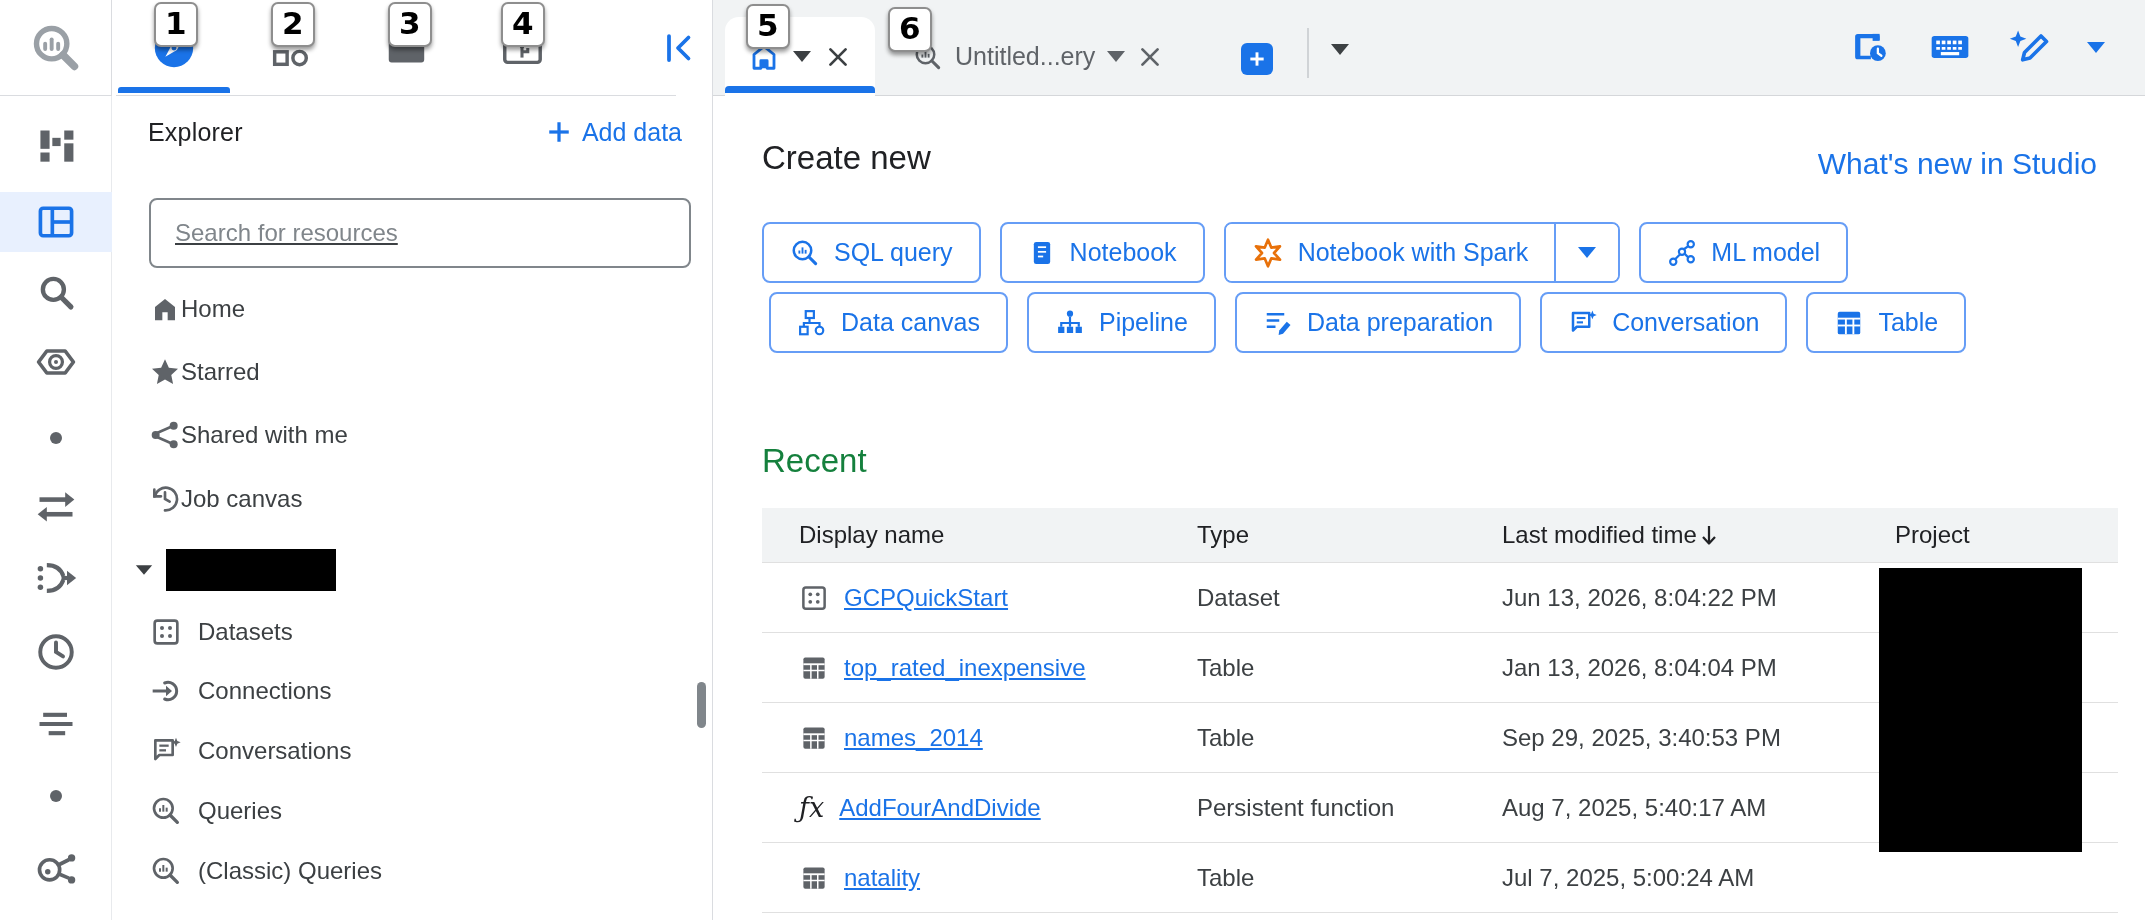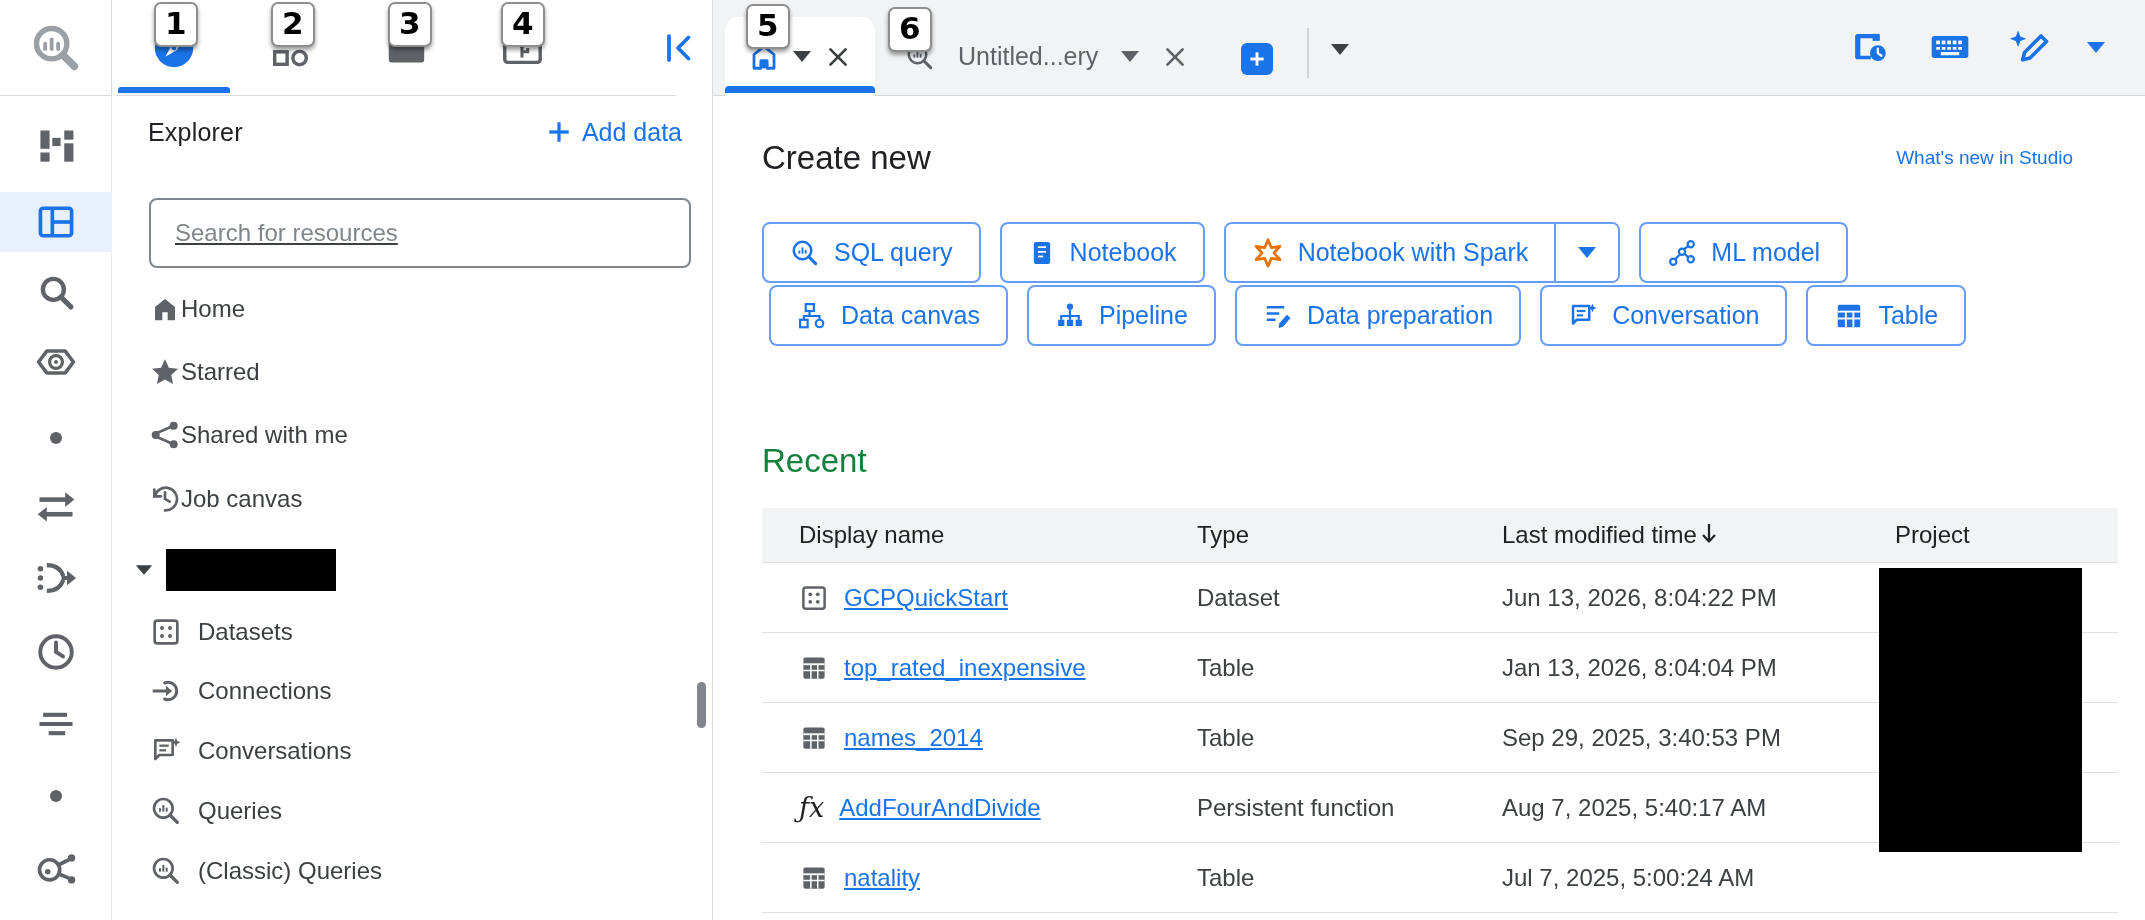--- a/index.html
+++ b/index.html
@@ -32,48 +32,48 @@
   .tree-project { position:absolute; left:18px; top:544px; height:52px; display:flex; align-items:center; gap:8px; cursor:pointer; }
   .redact-sm { width:170px; height:42px; background:#000; }
   .tree-item { position:absolute; left:0; width:560px; height:59px; display:flex; align-items:center; gap:16px; padding-left:38px; cursor:pointer; font-size:24px; color:#3c4043; }
   .exp-scrollthumb { position:absolute; left:585px; top:682px; width:9px; height:46px; background:#80868b; border-radius:5px; }
 
   
   .main { position:absolute; left:713px; top:0; width:1432px; height:920px; }
   .tabstrip { position:absolute; left:0; top:0; width:1432px; height:96px; background:#f1f3f4; border-bottom:1px solid #d5d7da; }
   .tab-active { position:absolute; left:12px; top:17px; width:150px; height:79px; background:#fff; border-radius:14px 14px 0 0; display:flex; align-items:center; justify-content:center; gap:14px; cursor:pointer; }
   .tab-active::after { content:""; position:absolute; left:0; right:0; bottom:3px; height:7px; background:#1a73e8; border-radius:4px 4px 0 0; }
-  .tab-2 { position:absolute; left:178px; top:17px; height:79px; display:flex; align-items:center; gap:23px; padding:0 14px; cursor:pointer; }
+  .tab-2 { position:absolute; left:186px; top:17px; height:79px; display:flex; align-items:center; gap:12px; padding:0 14px; cursor:pointer; }
   .tab2-label { font-size:25px; color:#5f6368; }
   .caret { width:0; height:0; border-left:9px solid transparent; border-right:9px solid transparent; border-top:11px solid #5f6368; }
   .newtab-btn { position:absolute; left:528px; top:43px; width:32px; height:32px; background:#1a73e8; border-radius:6px; display:flex; align-items:center; justify-content:center; cursor:pointer; }
   .strip-divider { position:absolute; left:594px; top:28px; width:2px; height:50px; background:#d0d3d6; }
   .strip-caret { position:absolute; left:618px; top:44px; cursor:pointer; }
   .strip-right { position:absolute; right:40px; top:24px; display:flex; align-items:center; gap:34px; }
   .strip-icon { width:46px; height:46px; display:flex; align-items:center; justify-content:center; cursor:pointer; }
 
   .content { position:absolute; left:0; top:97px; width:1432px; height:823px; background:#fff; }
   .h-create { position:absolute; left:49px; top:42px; font-size:33px; font-weight:400; color:#202124; }
-  .whats-new { position:absolute; right:72px; top:50px; font-size:19px; font-weight:500; color:#1a73e8; cursor:pointer; }
+  .whats-new { position:absolute; right:48px; top:50px; font-size:30px; font-weight:500; color:#1a73e8; cursor:pointer; }
   .btn-row { position:absolute; left:49px; display:flex; gap:19px; }
   .btn-row.r1 { top:125px; }
-  .btn-row.r2 { top:188px;padding-left:7px; }
+  .btn-row.r2 { top:195px;padding-left:7px; }
   .gbtn { height:61px; display:inline-flex; align-items:center; gap:14px; padding:0 26px; background:#fff; border:2px solid #669df6; border-radius:8px; color:#1a73e8; font-size:25px; font-weight:500; cursor:pointer; white-space:nowrap; }
   .split { display:inline-flex; border:2px solid #669df6; border-radius:8px; height:61px; overflow:hidden; }
   .split .seg-main { display:inline-flex; align-items:center; gap:14px; padding:0 26px; color:#1a73e8; font-size:25px; font-weight:500; cursor:pointer; background:#fff; }
   .split .seg-caret { width:64px; display:flex; align-items:center; justify-content:center; border-left:2px solid #669df6; cursor:pointer; background:#fff; }
   .caret-blue { width:0; height:0; border-left:9px solid transparent; border-right:9px solid transparent; border-top:11px solid #1a73e8; }
 
   .h-recent { position:absolute; left:49px; top:345px; font-size:33px; font-weight:400; color:#15803d; }
   .rtable { position:absolute; left:49px; top:411px; width:1356px; }
   .thead { display:flex; align-items:center; height:55px; background:#f1f3f4; border-bottom:1px solid #e0e0e0; font-size:24px; font-weight:500; color:#202124; }
   .trow { display:flex; align-items:center; height:70px; border-bottom:1px solid #e0e0e0; font-size:24px; }
   .c1 { width:435px; padding-left:37px; display:flex; align-items:center; gap:15px; }
   .c2 { width:305px; color:#3c4043; }
-  .c3 { width:393px; color:#3c4043; display:flex; }
+  .c3 { width:393px; color:#3c4043; display:flex; align-items:center; }
   .c4 { flex:1; }
   .rowlink { color:#1a73e8; text-decoration:underline; cursor:pointer; }
   .icon-fx::before { content:"ƒx"; font-family:"DejaVu Serif",serif; font-style:italic; font-size:27px; color:#202124; }
   .redact-lg { position:absolute; left:1117px; top:60px; width:203px; height:284px; background:#000; }
 
   
   .mark { position:absolute; z-index:60; background:#fff; color:#000; border:2px solid rgba(50,50,50,.55); border-radius:7px; box-shadow:0 3px 4px rgba(0,0,0,.4); font-weight:700; font-size:31px; line-height:1; padding:4px 9px 6px; font-family:"DejaVu Sans",sans-serif; }
 </style>
 </head>
 <body>

